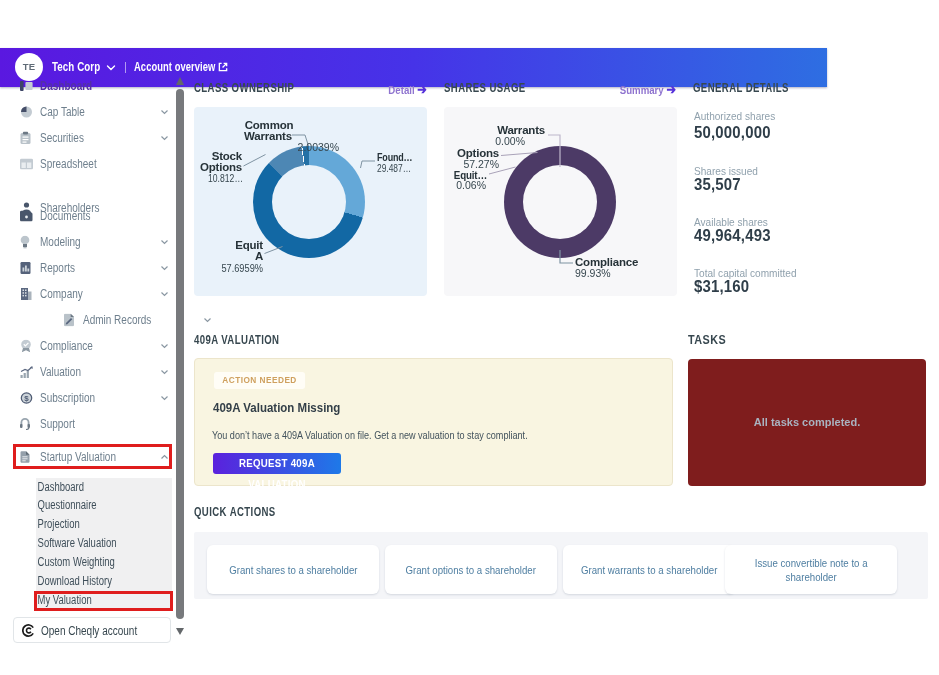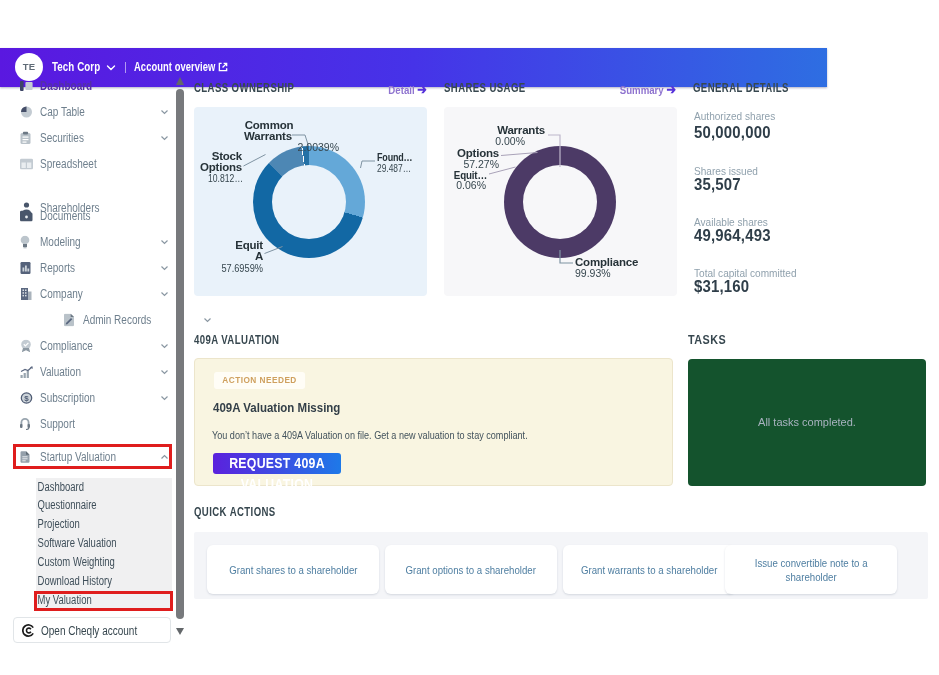--- a/index.html
+++ b/index.html
@@ -326,25 +326,25 @@
   <div class="gd-l" style="top:215.5px;">Available shares</div>
   <div class="gd-v" style="top:226px;">49,964,493</div>
   <div class="gd-l" style="top:266.5px;">Total capital committed</div>
   <div class="gd-v" style="top:277px;">$31,160</div>
 
   <div class="h1" style="left:194px; top:333px;">409A VALUATION</div>
   <div class="card" style="left:194px; top:358px; width:479px; height:128px; background:#f9f5e1; border:1px solid #ece5cb;">
     <div class="abs" style="left:19px; top:13px; height:16.5px; background:#fffdf6; border-radius:3px; padding:0 9px; font-size:9px; font-weight:bold; color:#cfa05e; letter-spacing:.5px; line-height:16.5px; transform-origin:left center; transform:scaleX(0.92);">ACTION NEEDED</div>
     <div class="abs" style="left:18px; top:42px; font-size:12.5px; font-weight:bold; color:#333f48; transform-origin:left center; transform:scaleX(0.92); white-space:nowrap;">409A Valuation Missing</div>
     <div class="abs" style="left:17px; top:70px; font-size:11.5px; color:#42525c; transform-origin:left center; transform:scaleX(0.79); white-space:nowrap;">You don’t have a 409A Valuation on file. Get a new valuation to stay compliant.</div>
-    <div class="abs" style="left:18px; top:93.5px; width:128px; height:21px; border-radius:3px; background:linear-gradient(90deg,#5b21dd,#1e79e8); color:#fff; font-size:14px; font-weight:bold; text-align:center; line-height:21px; letter-spacing:.3px;"><span style="display:inline-block; transform:scaleX(0.88);">REQUEST 409A VALUATION</span></div>
+    <div class="abs" style="left:18px; top:93.5px; width:128px; height:21px; border-radius:3px; background:linear-gradient(90deg,#5b21dd,#1e79e8); color:#fff; font-size:11px; font-weight:bold; text-align:center; line-height:21px; letter-spacing:.3px;"><span style="display:inline-block; transform:scaleX(0.88);">REQUEST 409A VALUATION</span></div>
   </div>
 
   <div class="h1" style="left:688px; top:333px; transform:scaleX(0.9);">TASKS</div>
-  <div class="card" style="left:688px; top:359px; width:238px; height:127px; background:#14532d;">
+  <div class="card" style="left:688px; top:359px; width:238px; height:127px; background:#7f1d1d;font-weight:bold;">
     <div class="abs" style="left:0; top:57px; width:238px; text-align:center; font-size:11px; color:#a9b3c0;">All tasks completed.</div>
   </div>
 
   <div class="h1" style="left:194px; top:505px;">QUICK ACTIONS</div>
   <div class="card" style="left:194px; top:532px; width:734px; height:67px; background:#f4f5f8; border-radius:2px;"></div>
   <div class="qcard" style="left:207px;">
         <span>Grant shares to a shareholder</span>
       </div>
   <div class="qcard" style="left:385px;">
         <span>Grant options to a shareholder</span>

